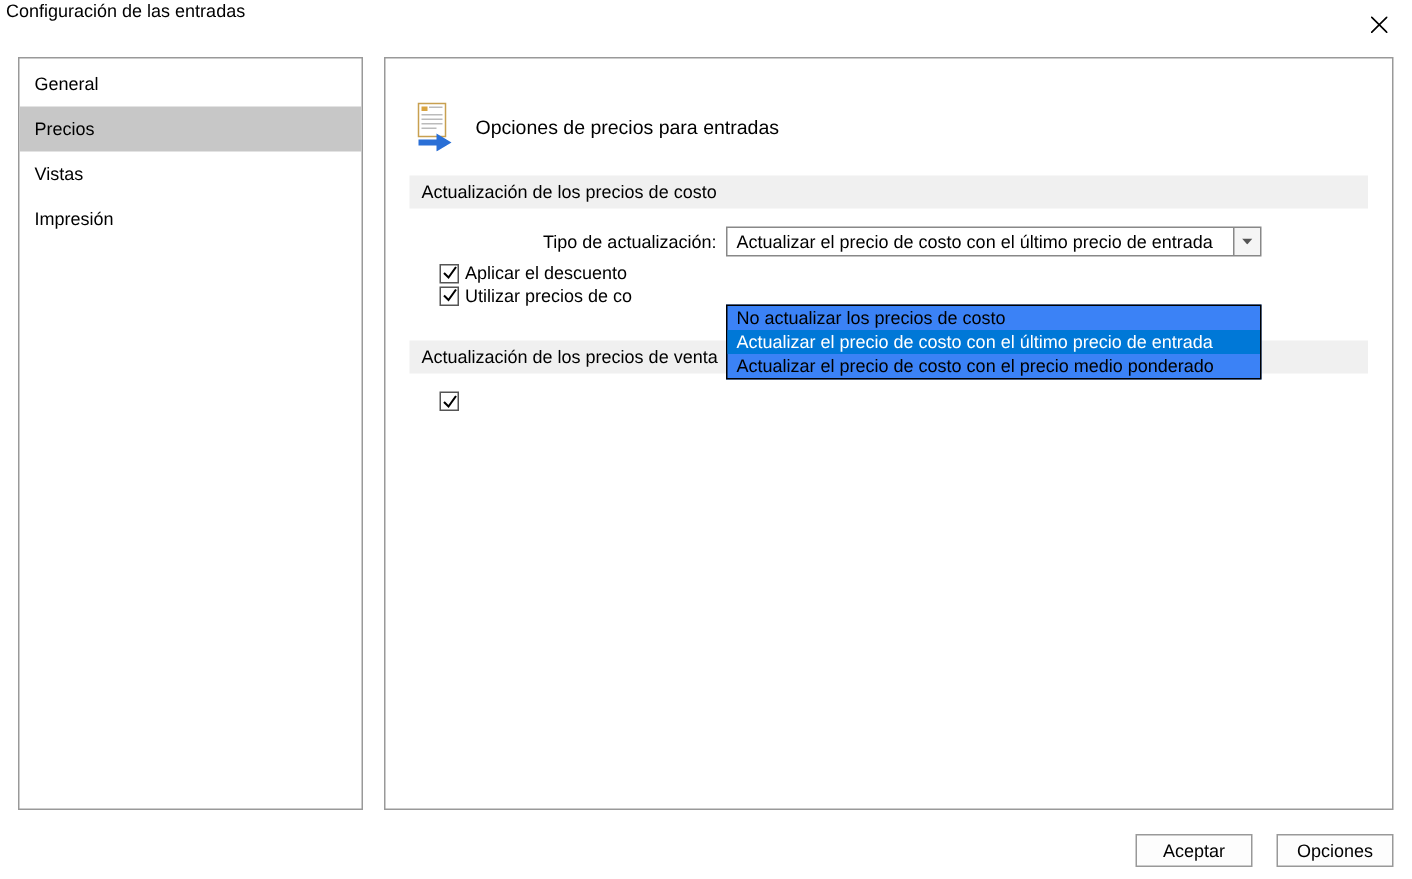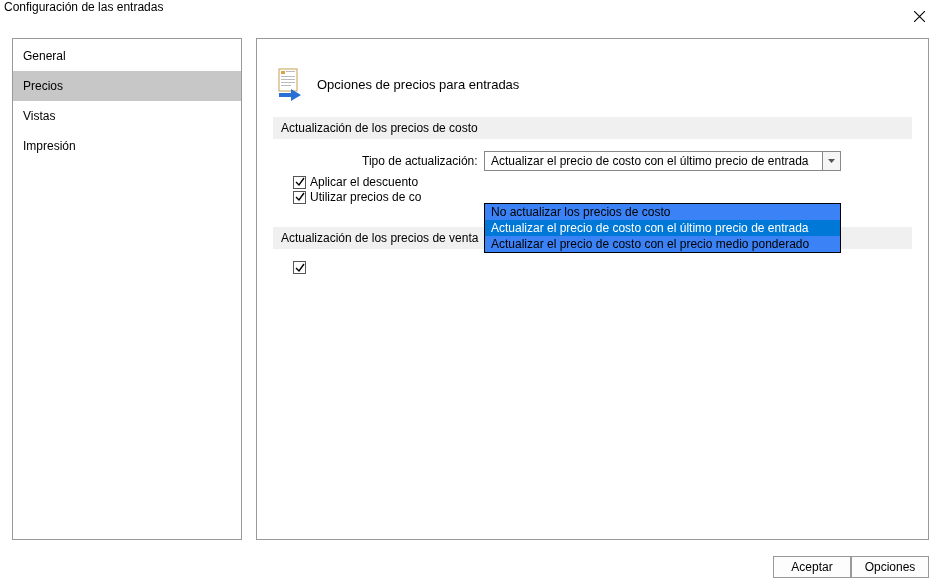--- a/index.html
+++ b/index.html
@@ -24,21 +24,21 @@
     .dropdown-text { flex: 1; padding-left: 6px; font-size: 12px; white-space: nowrap; overflow: hidden; }
     .dropdown-arrow { width: 18px; height: 100%; border-left: 1px solid #888; display: flex; align-items: center; justify-content: center; background: #f5f5f5; }
     .dropdown-list { position: absolute; top: 20px; left: 0; width: 357px; border: 1px solid #000; background: #3b82f6; z-index: 10; margin-top: 32px; }
     .dropdown-option { padding: 1px 6px; font-size: 12px; cursor: pointer; white-space: nowrap; }
     .dropdown-option.highlighted { background: #0078d7; color: #fff; }
     .checkbox-row { display: flex; align-items: center; gap: 4px; padding-left: 20px; margin-bottom: 1px; }
     .checkbox { width: 13px; height: 13px; border: 1px solid #555; display: flex; align-items: center; justify-content: center; cursor: pointer; background: #fff; }
     .checkbox svg { width: 10px; height: 10px; }
     .checkbox-label { font-size: 12px; }
     .spacer { height: 22px; }
-    .footer { position: absolute; bottom: 0; left: 0; right: 0; height: 38px; display: flex; align-items: center; justify-content: flex-end; gap: 0; padding-right: 12px; }
+    .footer { position: absolute; bottom: 0; left: 0; right: 0; height: 38px; display: flex; align-items: center; justify-content: flex-end; gap: 16px; padding-right: 12px; }
     .btn { width: 78px; height: 22px; border: 1px solid #999; background: #fdfdfd; font-size: 12px; display: flex; align-items: center; justify-content: center; cursor: pointer; }
   </style>
 </head>
 <body>
 
 <div class="titlebar">
   <span class="titlebar-title">Configuración de las entradas</span>
   <div class="titlebar-close">
     <svg viewBox="0 0 10 10">
         <path d="M0 0 L10 10 M10 0 L0 10" stroke="#000" stroke-width="1" fill="none"></path>

